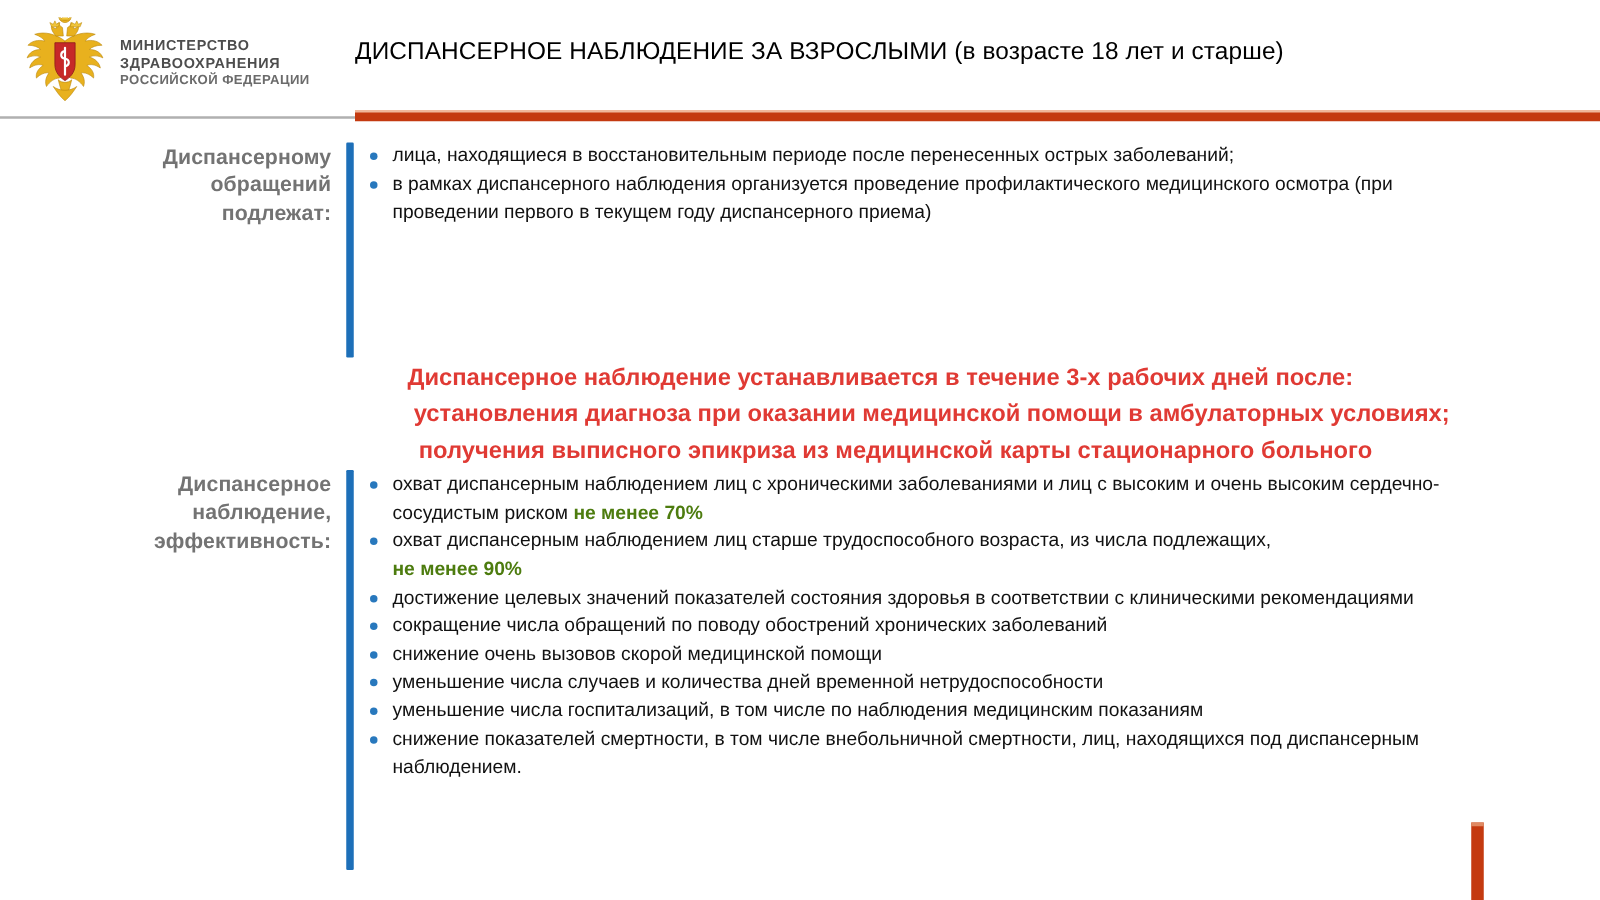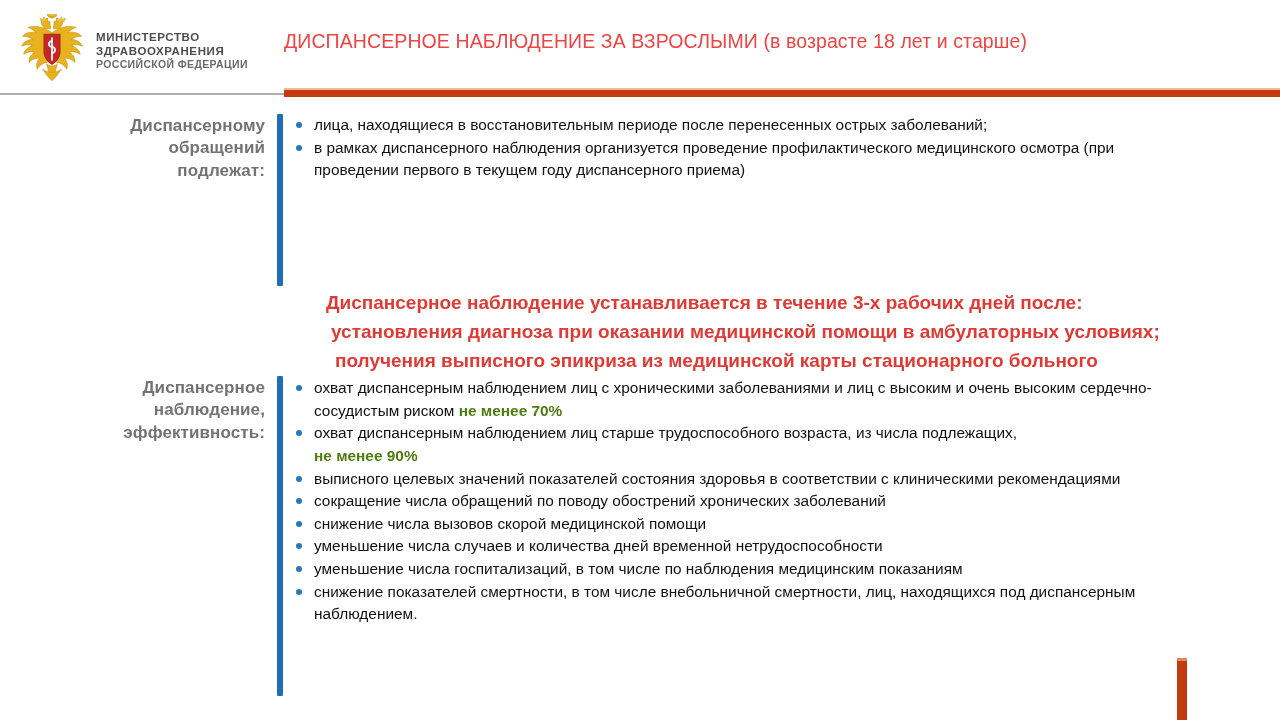--- a/index.html
+++ b/index.html
@@ -51,21 +51,21 @@
   .brand-line.l1 { font-size: 11.5px; color: #4d4d4d; }
   .brand-line.l2 { font-size: 11.5px; color: #4d4d4d; }
   .brand-line.l3 { font-size: 10.5px; color: #6b6b6b; letter-spacing: 0.35px; }
 
   .header-title {
     position: absolute;
     left: 284px;
     top: 30px;
     width: 980px;
     font-size: 19.5px;
-    color: #ef4444;
+    color: #000000;
     letter-spacing: 0.1px;
     white-space: nowrap;
   }
 
   
   .divider-grey {
     position: absolute;
     left: 0;
     top: 93px;
     width: 284px;
@@ -239,22 +239,22 @@
 
 <div class="side-label" style="left:60px; top:377px; width:205px;">
   <span>Диспансерное</span><br>
   <span>наблюдение,</span><br>
   <span>эффективность:</span>
 </div>
 
 <ul class="bullets" style="left:288px; top:377px; width:890px;">
   <li><span>охват диспансерным наблюдением лиц с хроническими заболеваниями и лиц с высоким и очень высоким сердечно-сосудистым риском </span><span class="hl-red">не менее 70%</span></li>
   <li><span>охват диспансерным наблюдением лиц старше трудоспособного возраста, из числа подлежащих,</span><br><span class="hl-red">не менее 90%</span></li>
-  <li><span>выписного целевых значений показателей состояния здоровья в соответствии с клиническими рекомендациями</span></li>
+  <li><span>достижение целевых значений показателей состояния здоровья в соответствии с клиническими рекомендациями</span></li>
   <li><span>сокращение числа обращений по поводу обострений хронических заболеваний</span></li>
-  <li><span>снижение числа вызовов скорой медицинской помощи</span></li>
+  <li><span>снижение очень вызовов скорой медицинской помощи</span></li>
   <li><span>уменьшение числа случаев и количества дней временной нетрудоспособности</span></li>
   <li><span>уменьшение числа госпитализаций, в том числе по наблюдения медицинским показаниям</span></li>
   <li><span>снижение показателей смертности, в том числе внебольничной смертности, лиц, находящихся под диспансерным наблюдением.</span></li>
 </ul>
 
 <div class="accent-bar"></div>
 <div class="accent-bar-hi"></div>
 
 </body></html>

